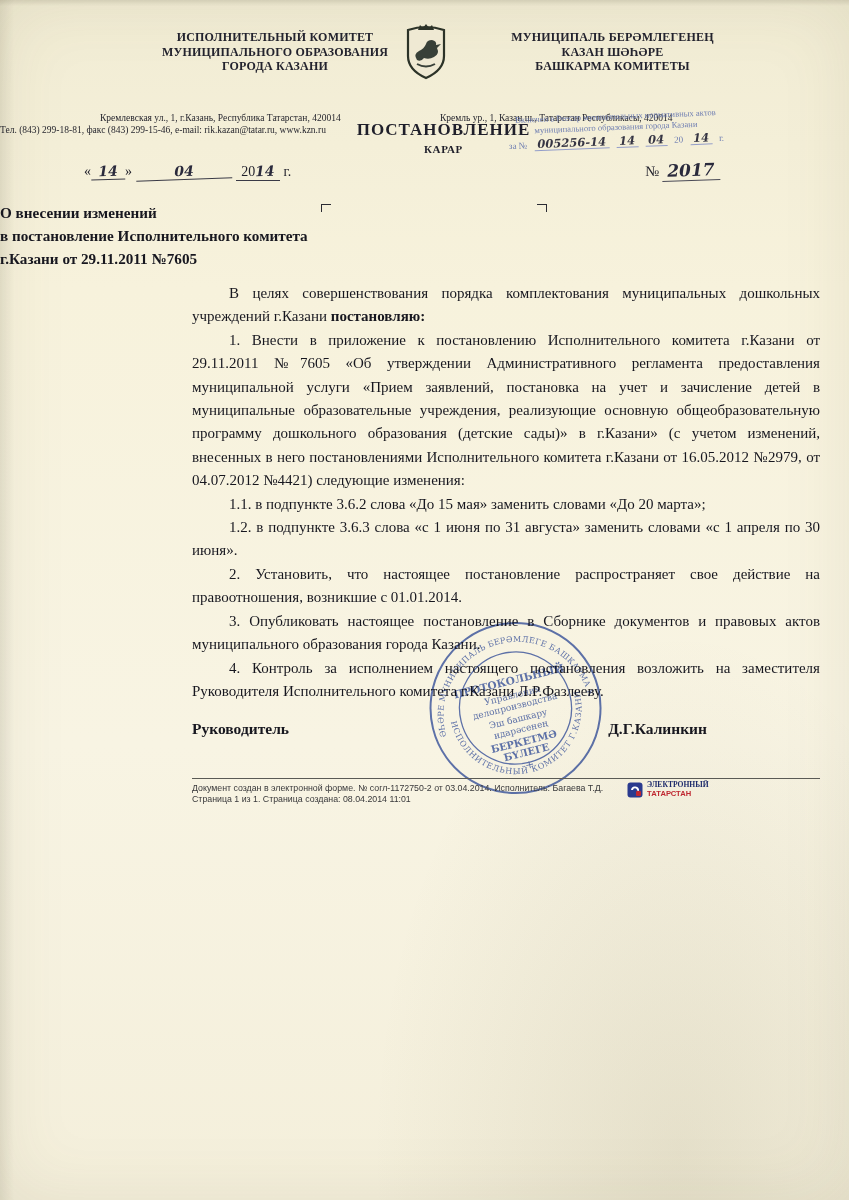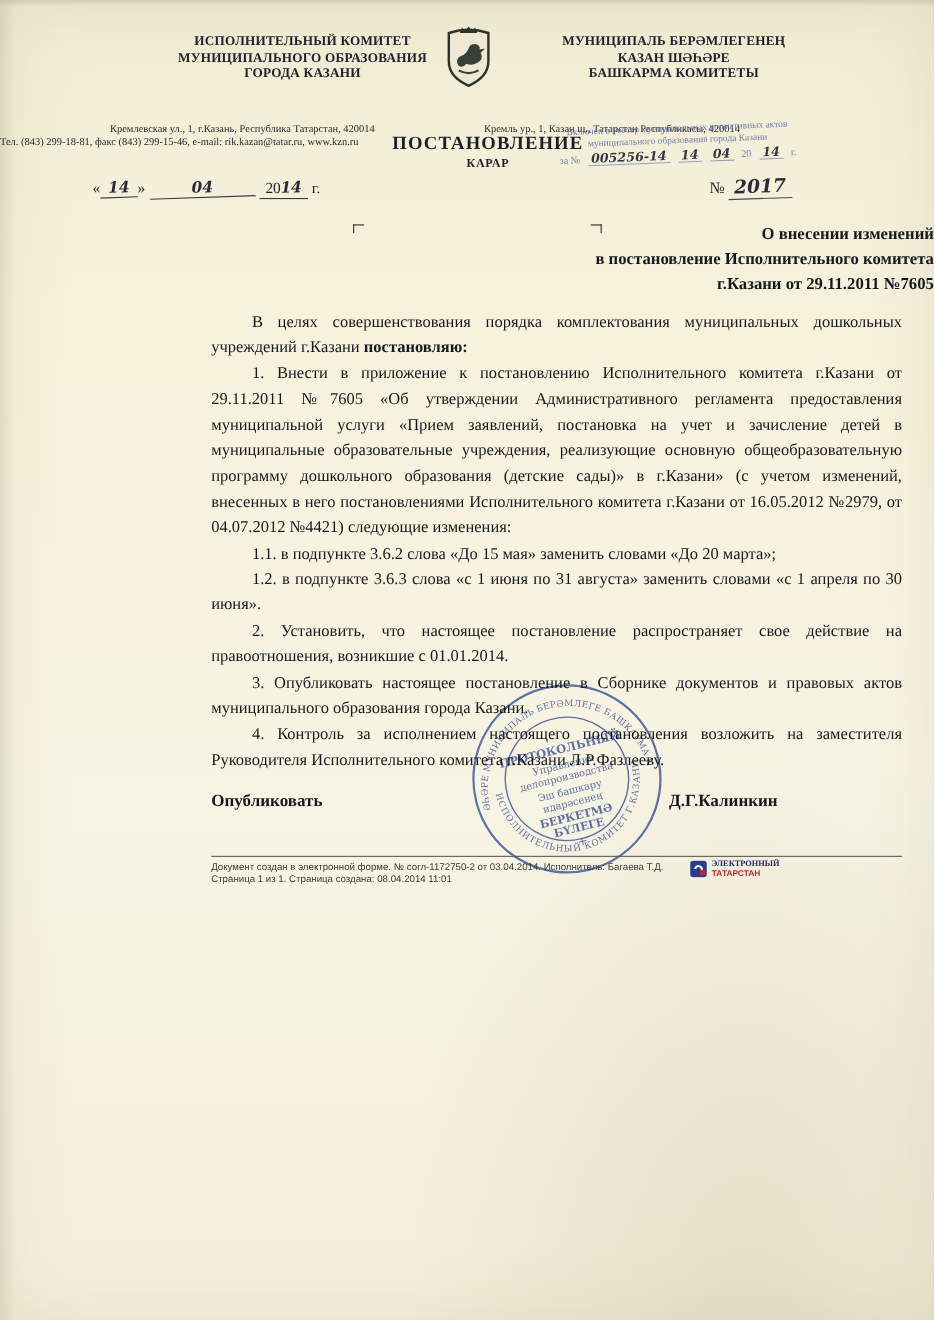--- a/index.html
+++ b/index.html
@@ -28,21 +28,21 @@
     color:#262638;border-bottom:1px solid #8b97c8;padding:0 3px;line-height:11px;}
   
   .hw{font-family:"DejaVu Serif",serif;font-style:italic;font-weight:600;color:#2a2a3c;display:inline-block;transform:rotate(-2deg);}
   .date-line{font-size:14px;color:#1f1f2a;white-space:nowrap;}
   .u-day{display:inline-block;min-width:34px;text-align:center;border-bottom:1px solid #3a3a46;}
   .u-month{display:inline-block;min-width:96px;text-align:center;border-bottom:1px solid #3a3a46;margin:0 4px;}
   .u-year{display:inline-block;min-width:44px;text-align:center;border-bottom:1px solid #3a3a46;}
   .num-line{font-size:14.5px;color:#1f1f2a;}
   .num-hw{font-size:17px;min-width:58px;text-align:center;border-bottom:1px solid #4a4a56;}
   
-  .title{width:849px;text-align:right;font-weight:bold;font-size:15.2px;line-height:23px;color:#17171f;}
+  .title{width:849px;text-align:left;font-weight:bold;font-size:15.2px;line-height:23px;color:#17171f;}
   .mark{width:9px;height:7px;}
   .mark-l{border-left:1.4px solid #2b2b33;border-top:1.4px solid #2b2b33;}
   .mark-r{border-right:1.4px solid #2b2b33;border-top:1.4px solid #2b2b33;}
   
   .body{left:192px;top:282px;width:628px;font-size:15px;line-height:23.4px;
     text-align:justify;color:#17171f;}
   .body p{margin:0;text-indent:37px;}
   .sig-row{display:flex;justify-content:space-between;margin-top:14px;font-weight:bold;font-size:15.5px;}
   .sig-name{margin-right:113px;}
   
@@ -124,21 +124,21 @@
 
   <div class="abs body">
     <p><span>В целях совершенствования порядка комплектования муниципальных дошкольных учреждений г.Казани </span><b>постановляю:</b></p>
     <p>1. Внести в приложение к постановлению Исполнительного комитета г.Казани от 29.11.2011 №7605 «Об утверждении Административного регламента предоставления муниципальной услуги «Прием заявлений, постановка на учет и зачисление детей в муниципальные образовательные учреждения, реализующие основную общеобразовательную программу дошкольного образования (детские сады)» в г.Казани» (с учетом изменений, внесенных в него постановлениями Исполнительного комитета г.Казани от 16.05.2012 №2979, от 04.07.2012 №4421) следующие изменения:</p>
     <p>1.1. в подпункте 3.6.2 слова «До 15 мая» заменить словами «До 20 марта»;</p>
     <p>1.2. в подпункте 3.6.3 слова «с 1 июня по 31 августа» заменить словами «с 1 апреля по 30 июня».</p>
     <p>2. Установить, что настоящее постановление распространяет свое действие на правоотношения, возникшие с 01.01.2014.</p>
     <p>3. Опубликовать настоящее постановление в Сборнике документов и правовых актов муниципального образования города Казани.</p>
     <p>4. Контроль за исполнением настоящего постановления возложить на заместителя Руководителя Исполнительного комитета г.Казани Л.Р.Фазлееву.</p>
     <div class="sig-row">
-      <span>Опубликовать</span>
+      <span>Руководитель</span>
       <span class="sig-name">Д.Г.Калинкин</span>
     </div>
   </div>
 
   <div class="abs stamp">
     <svg width="176" height="176" viewBox="0 0 176 176">
       <defs>
         <path id="arcTop" d="M 14,96 A 74,74 0 1 1 162,96"></path>
         <path id="arcBot" d="M 22,88 A 66,66 0 0 0 154,88"></path>
       </defs>

